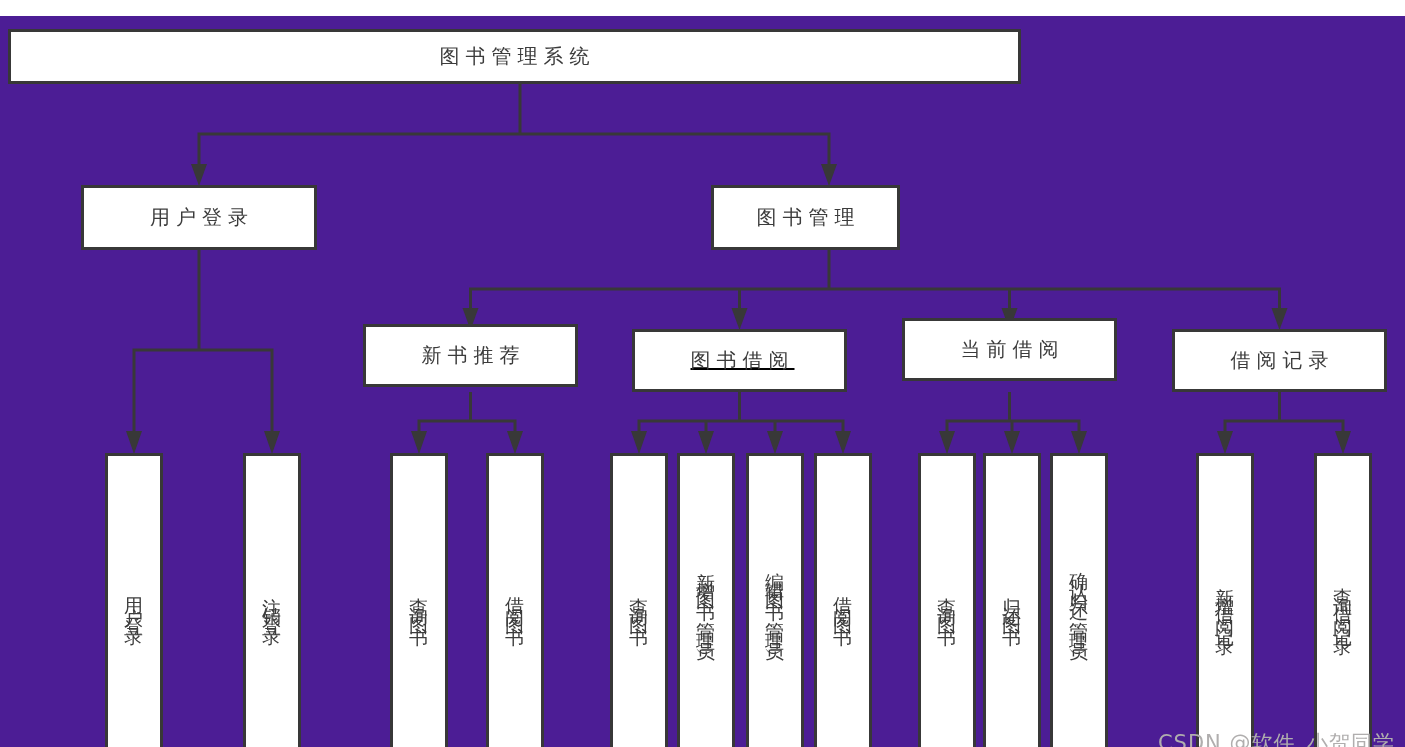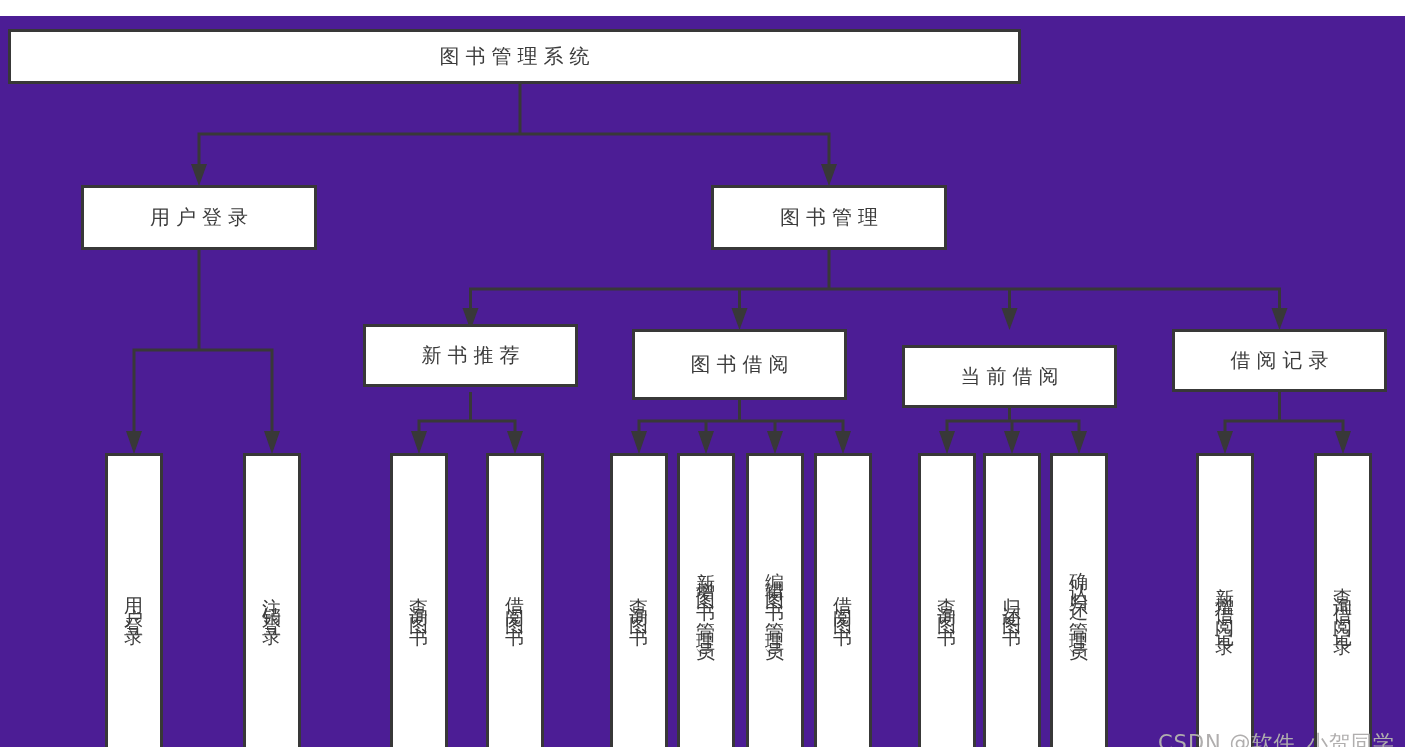--- a/index.html
+++ b/index.html
@@ -120,31 +120,31 @@
     </g>
   </svg>
 
   <div class="node h" style="left:8px; top:13px; width:1013px; height:55px;">
     <span class="label">图书管理系统</span>
   </div>
 
   <div class="node h" style="left:81px; top:169px; width:236px; height:65px;">
     <span class="label">用户登录</span>
   </div>
-  <div class="node h" style="left:711px; top:169px; width:236px; height:65px;">
+  <div class="node h" style="left:711px; top:169px; width:189px; height:65px;">
     <span class="label">图书管理</span>
   </div>
 
   <div class="node h" style="left:363px; top:308px; width:215px; height:63px;">
     <span class="label">新书推荐</span>
   </div>
-  <div class="node h" style="left:632px; top:313px; width:215px; height:71px;">
+  <div class="node h" style="left:632px; top:313px; width:215px; height:63px;text-decoration:underline;">
     <span class="label">图书借阅</span>
   </div>
-  <div class="node h" style="left:902px; top:329px; width:215px; height:63px;">
+  <div class="node h" style="left:902px; top:302px; width:215px; height:63px;">
     <span class="label">当前借阅</span>
   </div>
   <div class="node h" style="left:1172px; top:313px; width:215px; height:63px;">
     <span class="label">借阅记录</span>
   </div>
 
   <div class="node v" style="left:105px; top:437px;">
     <span class="label">用户登录</span>
   </div>
   <div class="node v" style="left:243px; top:437px;">

